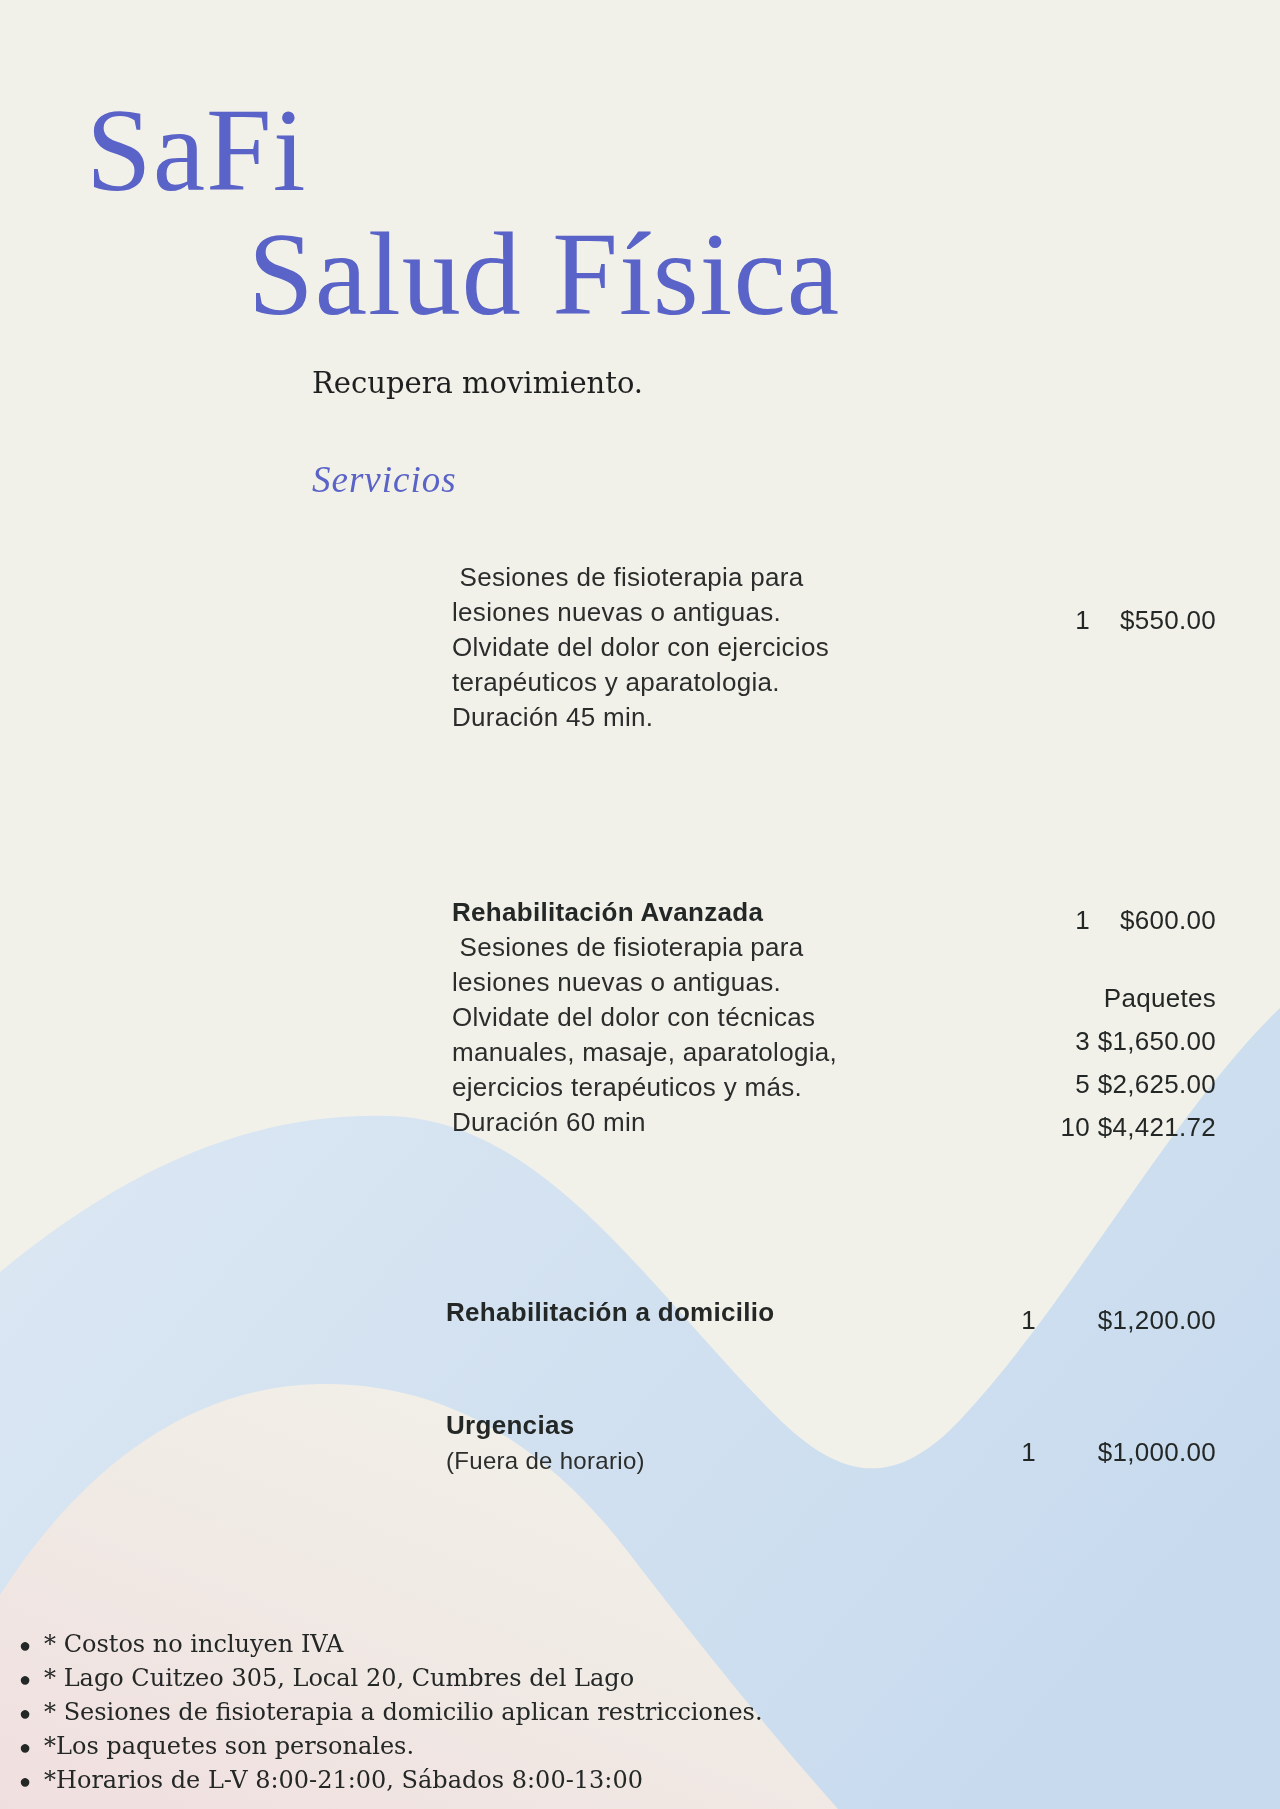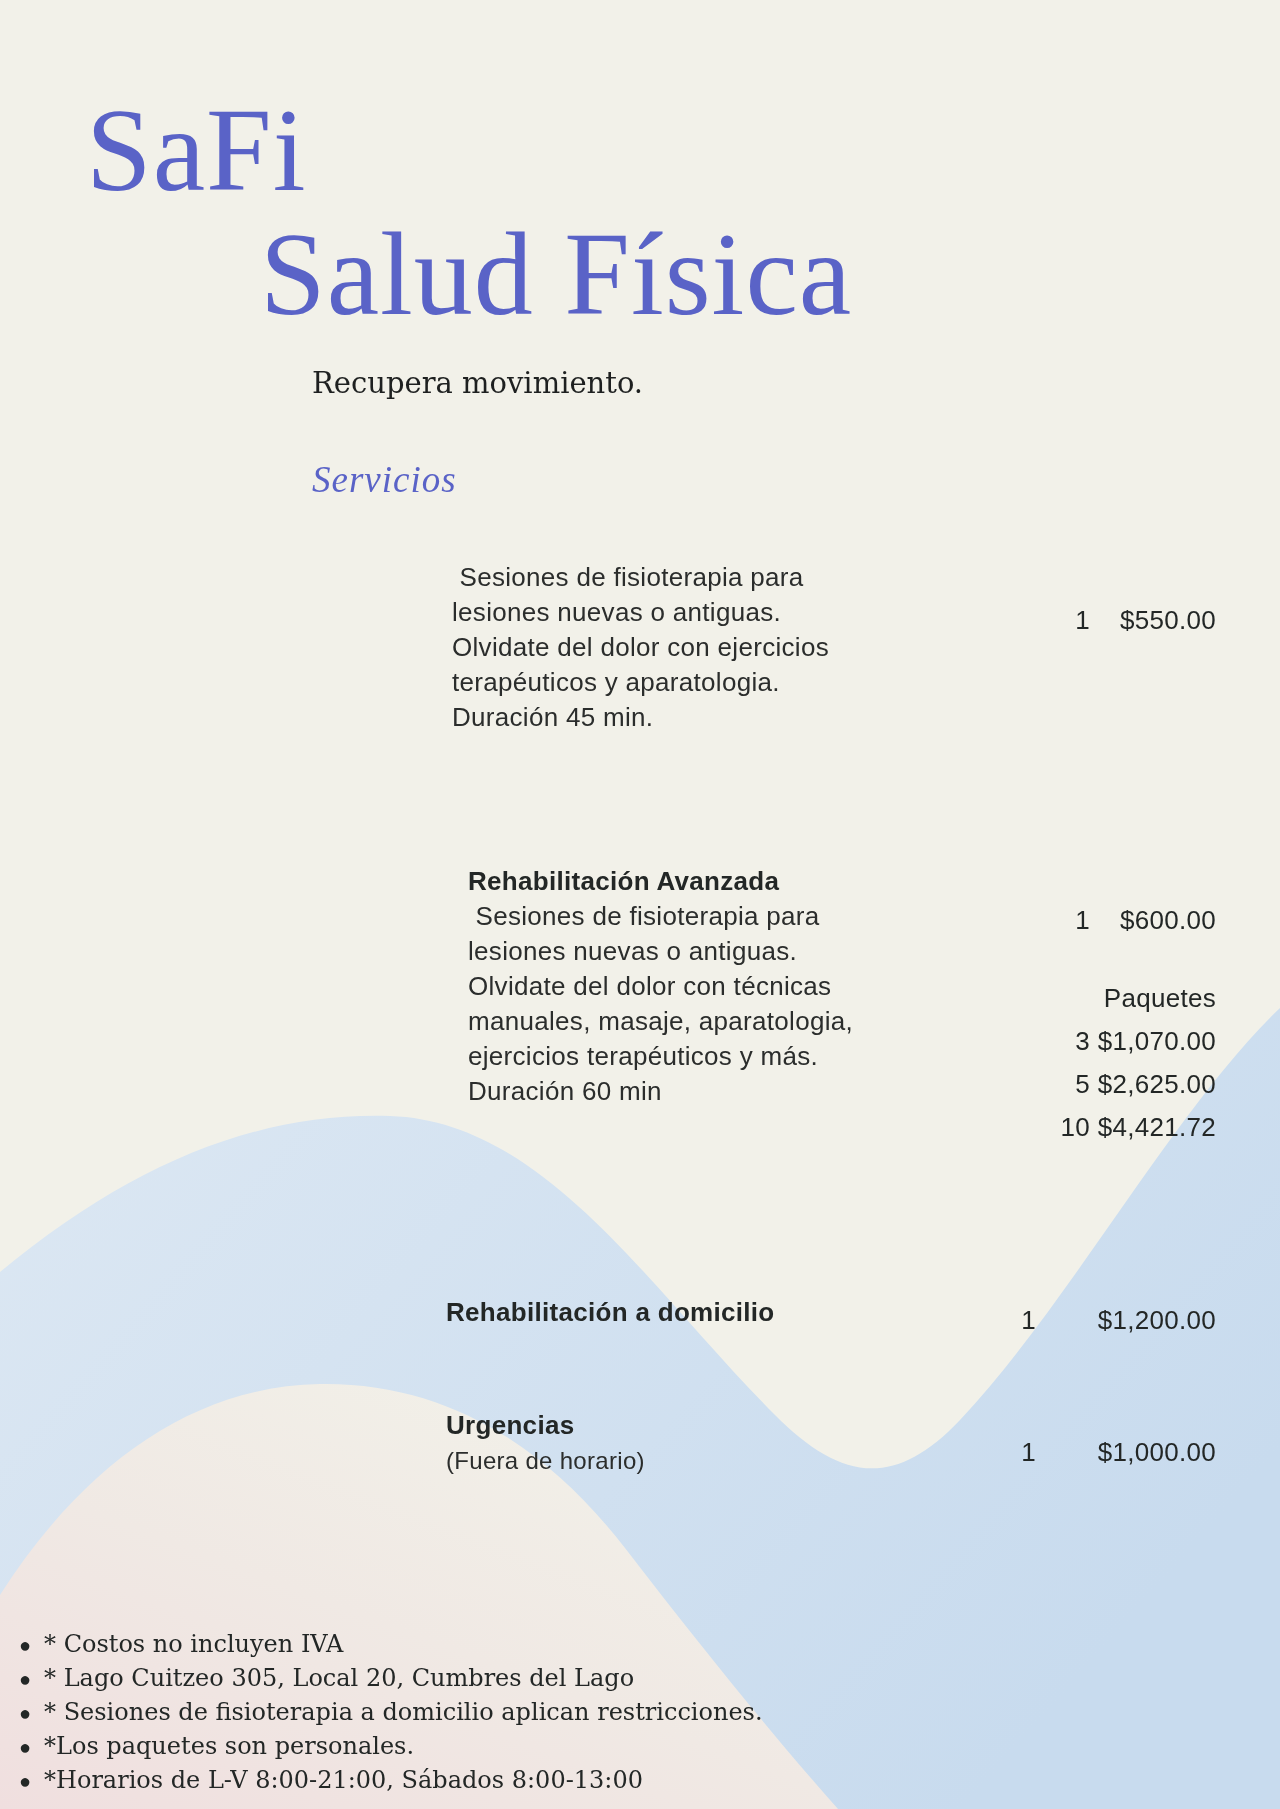--- a/index.html
+++ b/index.html
@@ -23,21 +23,21 @@
   .abs{position:absolute;}
 
   .brand-name{
     left:86px;top:92px;
     font-family:"Liberation Serif",serif;
     font-size:118px;line-height:1;
     color:var(--accent);
     letter-spacing:1px;
   }
   .brand-subtitle{
-    left:260px;top:216px;
+    left:248px;top:216px;
     font-family:"Liberation Serif",serif;
     font-size:118px;line-height:1;
     color:var(--accent);
     letter-spacing:1px;
   }
   .tagline{
     left:312px;top:364px;
     font-family:"DejaVu Serif",serif;
     font-size:29px;line-height:38px;
     color:#1e2020;
@@ -124,41 +124,41 @@
 terapéuticos y aparatologia.
 Duración 45 min.</div>
 </div>
 <div class="abs price-col" style="top:595px;">
   <div class="price-row">
     <span class="qty">1</span>
     <span class="amount">$550.00</span>
   </div>
 </div>
 
-<div class="abs" style="left:452px;top:864px;margin-left:16px;">
+<div class="abs" style="left:452px;top:895px;">
   <div class="svc-heading">Rehabilitación Avanzada</div>
   <div class="svc-text"> Sesiones de fisioterapia para
 lesiones nuevas o antiguas.
 Olvidate del dolor con técnicas
 manuales, masaje, aparatologia,
 ejercicios terapéuticos y más.
 Duración 60 min</div>
 </div>
 <div class="abs price-col" style="top:895px;">
   <div class="price-row">
     <span class="qty">1</span>
     <span class="amount">$600.00</span>
   </div>
   <div class="price-row pkg-label-row">
     <span class="qty"></span>
     <span class="amount svc-heading" style="font-weight:400;">Paquetes</span>
   </div>
   <div class="price-row">
     <span class="qty">3</span>
-    <span class="amount">$1,070.00</span>
+    <span class="amount">$1,650.00</span>
   </div>
   <div class="price-row">
     <span class="qty">5</span>
     <span class="amount">$2,625.00</span>
   </div>
   <div class="price-row">
     <span class="qty">10</span>
     <span class="amount">$4,421.72</span>
   </div>
 </div>

